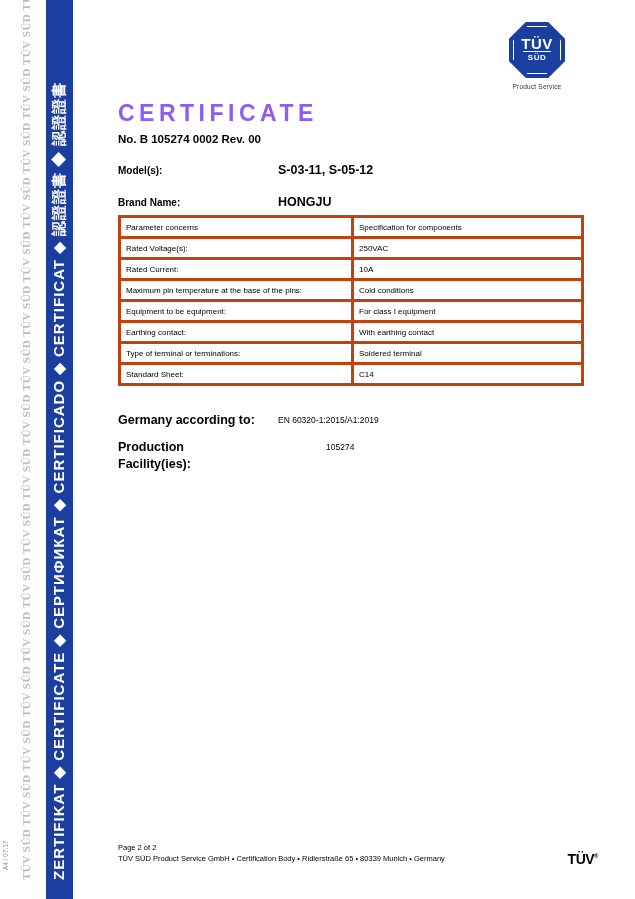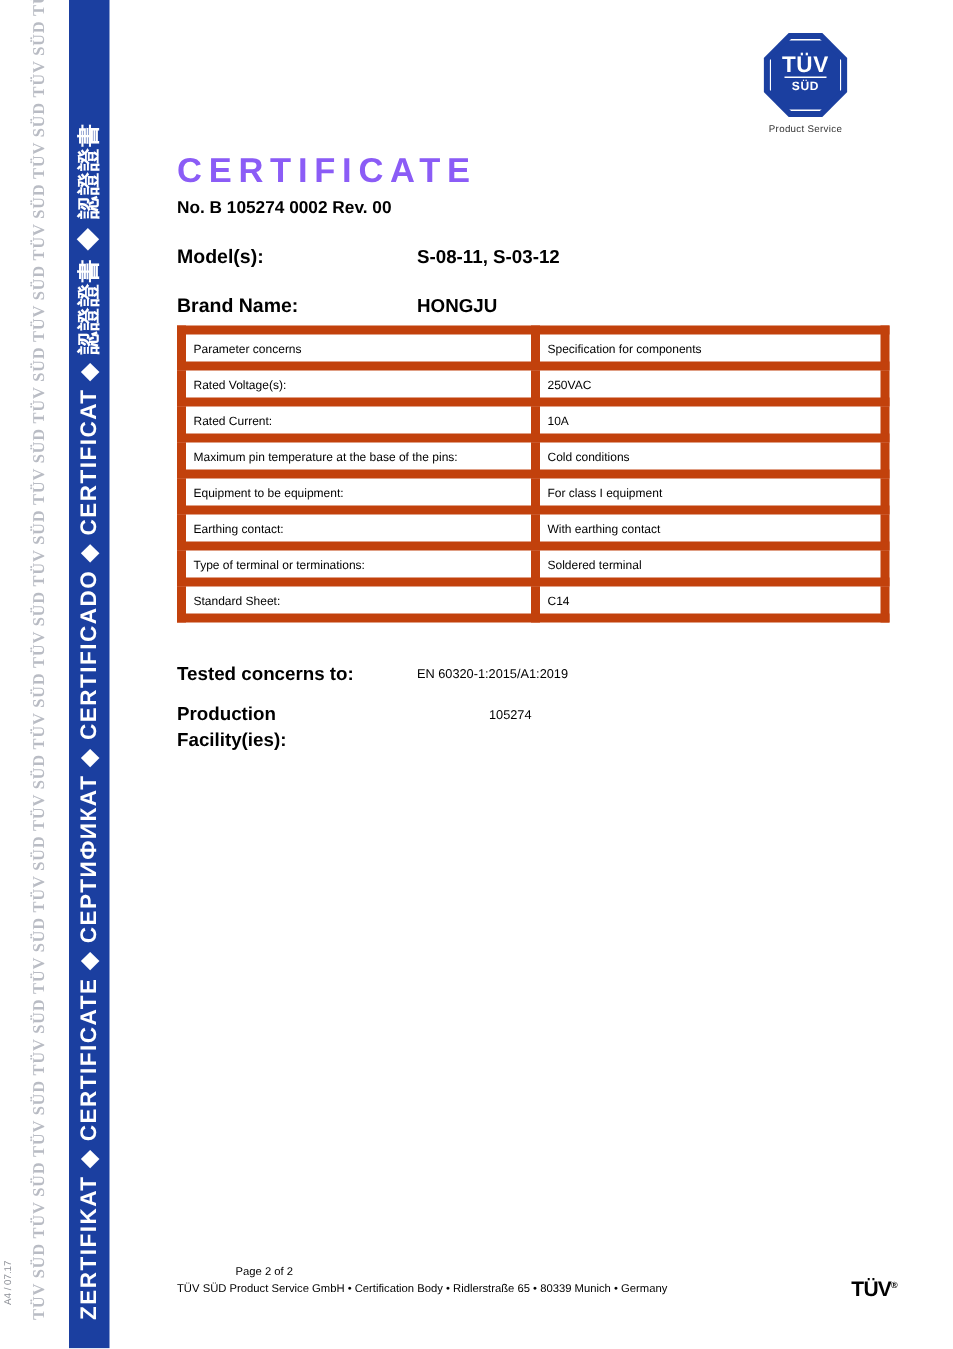--- a/index.html
+++ b/index.html
@@ -185,21 +185,21 @@
     font-weight: bold;
     color: #000000;
   }
   .kv-row {
     margin-top: 18px;
     display: flex;
     align-items: baseline;
   }
   .kv-label {
     width: 160px;
-    font-size: 13px;
+    font-size: 10px;
     font-weight: bold;
     color: #000000;
   }
   .kv-value {
     font-size: 12.5px;
     font-weight: bold;
     color: #000000;
   }
   .params-head {
     margin-top: 20px;
@@ -208,21 +208,21 @@
     color: #000000;
   }
 
   table.params {
     margin-top: 6px;
     width: 437px;
     border-collapse: collapse;
     table-layout: fixed;
   }
   table.params td {
-    border: 6px solid #c2410c;
+    border: 3px solid #c2410c;
     font-size: 8px;
     color: #000000;
     padding: 4px 5px 4px 5px;
     height: 10px;
     vertical-align: middle;
   }
   td.col1 { width: 220px; }
   td.col2 { width: 217px; }
 
   .tested-block {
@@ -252,21 +252,20 @@
   
   .footer {
     position: absolute;
     left: 118px;
     bottom: 36px;
     width: 480px;
   }
   .footer-page {
     font-size: 7.5px;
     color: #000000;
-    margin-left: 39px;
   }
   .footer-addr {
     margin-top: 2px;
     font-size: 7.5px;
     color: #000000;
   }
   .footer-mark {
     position: absolute;
     right: 0;
     bottom: -4px;
@@ -310,21 +309,21 @@
     <div class="logo-caption">Product Service</div>
   </div>
 
   <div class="content">
 
     <div class="cert-title">CERTIFICATE</div>
     <div class="cert-no">No. B 105274 0002 Rev. 00</div>
 
     <div class="kv-row">
       <div class="kv-label">Model(s):</div>
-      <div class="kv-value">S-08-11, S-03-12</div>
+      <div class="kv-value">S-03-11, S-05-12</div>
     </div>
 
     <div class="kv-row">
       <div class="kv-label">Brand Name:</div>
       <div class="kv-value">HONGJU</div>
     </div>
 
 
     <table class="params">
       <tbody>
@@ -357,21 +356,21 @@
         <td class="col2">Soldered terminal</td>
       </tr>
       <tr>
         <td class="col1">Standard Sheet:</td>
         <td class="col2">C14</td>
       </tr>
     </tbody>
       </table>
 
     <div class="tested-block">
-      <div class="tested-label">Tested concerns to:</div>
+      <div class="tested-label">Germany according to:</div>
       <div class="tested-value">EN 60320-1:2015/A1:2019</div>
     </div>
 
     <div class="prod-block">
       <div class="tested-label">
         <div>Production</div>
         <div>Facility(ies):</div>
       </div>
       <div class="tested-value">105274</div>
     </div>

